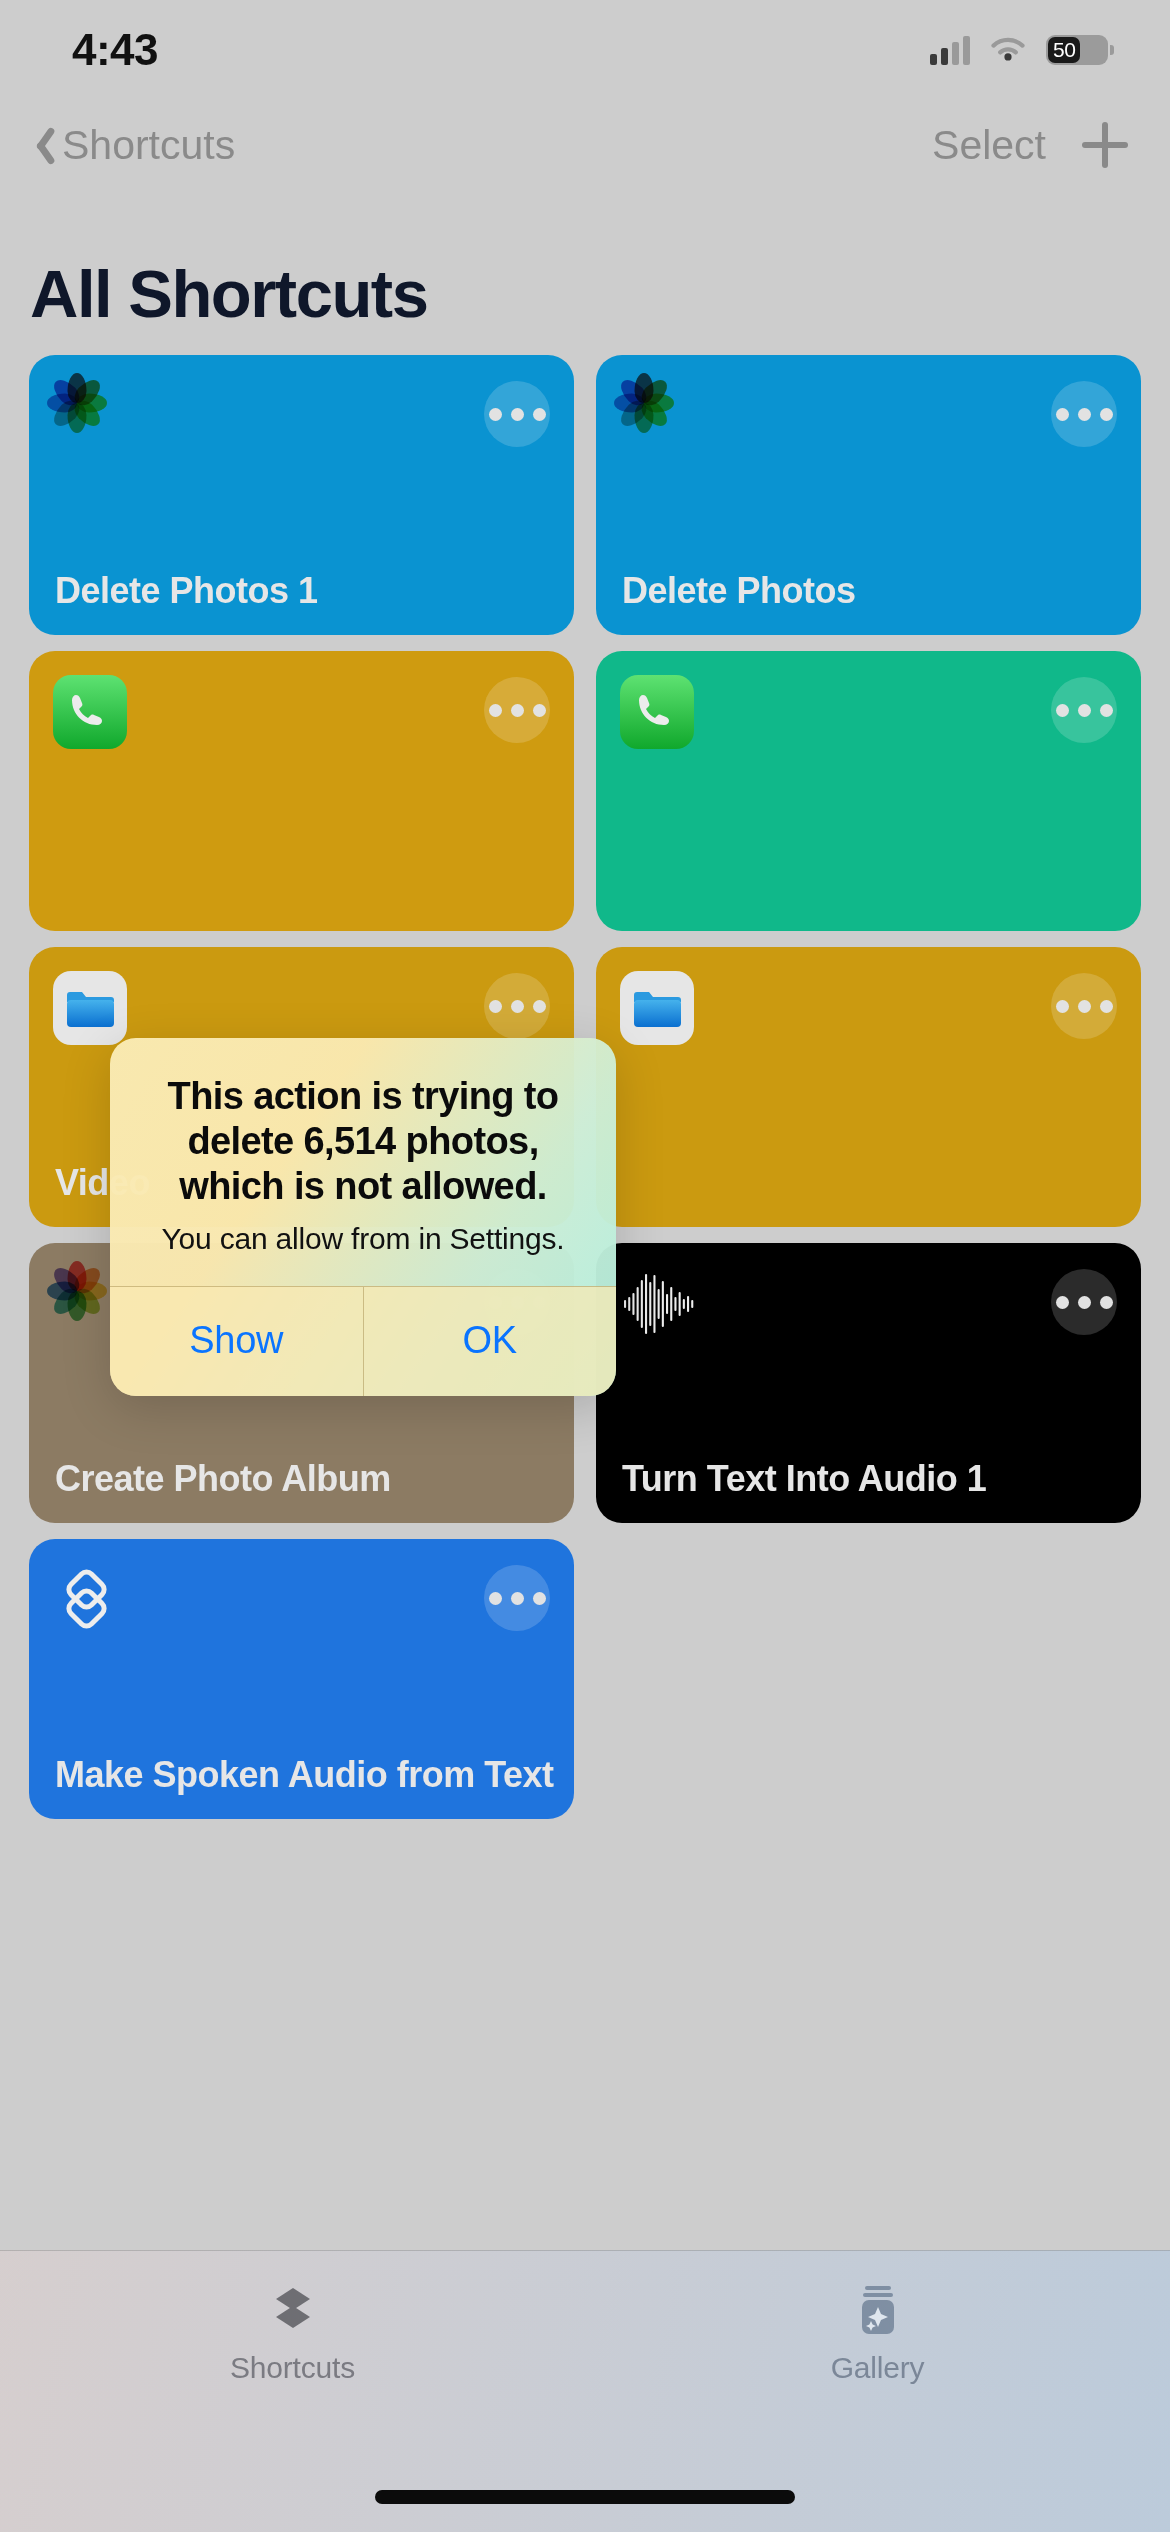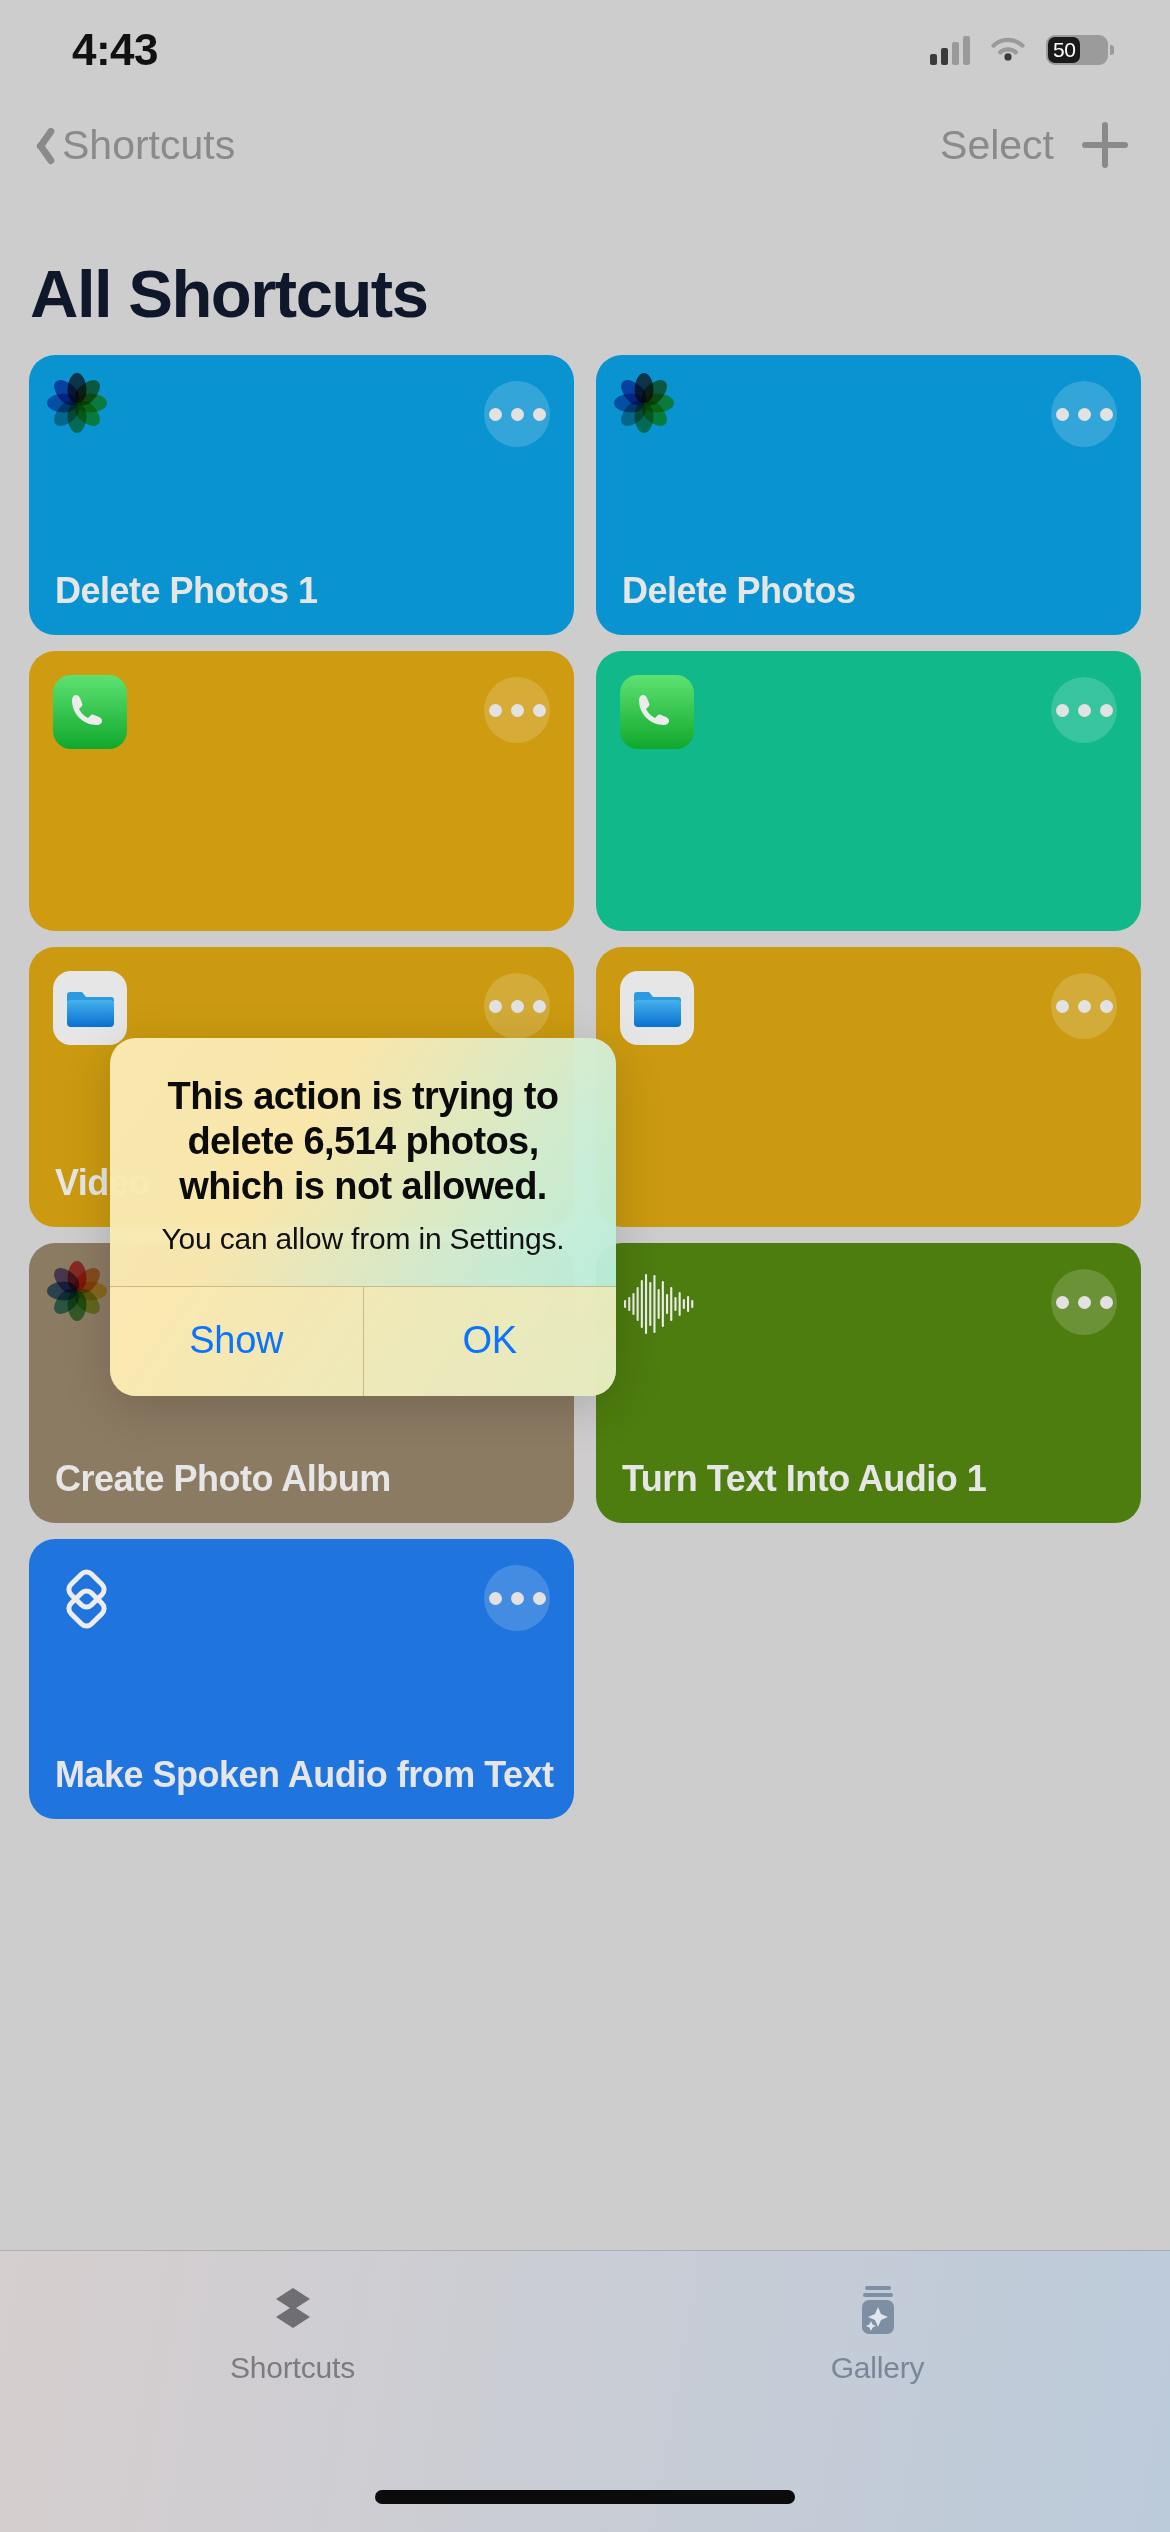--- a/index.html
+++ b/index.html
@@ -51,21 +51,21 @@
   }
   .nav-back{ display:flex; align-items:center; gap:10px; cursor:pointer; }
   .chev{ width:26px; height:44px; position:relative; }
   .chev::before,.chev::after{
     content:""; position:absolute; left:9px; width:7px; height:25px;
     background:#8a8a8a; border-radius:4px;
   }
   .chev::before{ top:1px; transform:rotate(35deg); transform-origin: bottom center;}
   .chev::after{ top:20px; transform:rotate(-35deg); transform-origin: top center;}
   .nav-back-label{ font-size:41px; color:#8a8a8a; }
-  .nav-right{ display:flex; align-items:center; gap:28px; }
+  .nav-right{ display:flex; align-items:center; gap:36px; }
   .nav-select{ font-size:41px; color:#8a8a8a; cursor:pointer; }
   .nav-plus{ width:46px; height:46px; position:relative; cursor:pointer; }
   .nav-plus::before,.nav-plus::after{
     content:""; position:absolute; background:#8a8a8a; border-radius:3px;
   }
   .nav-plus::before{ left:0; top:20px; width:46px; height:6px; }
   .nav-plus::after{ top:0; left:20px; width:6px; height:46px; }
 
   
   .page-title{
@@ -280,21 +280,21 @@
         <span></span>
         <span></span>
       </div>
       <div class="card-label"></div>
     </div>
     <div class="card" style="background: rgb(140, 123, 99);"><span class="card-icon ic-photos"><i class="pet" style="background: rgb(239, 75, 71); transform: translate(-50%, -100%) rotate(0deg); mix-blend-mode: multiply;"></i><i class="pet" style="background: rgb(240, 144, 59); transform: translate(-50%, -100%) rotate(45deg); mix-blend-mode: multiply;"></i><i class="pet" style="background: rgb(244, 207, 60); transform: translate(-50%, -100%) rotate(90deg); mix-blend-mode: multiply;"></i><i class="pet" style="background: rgb(167, 207, 63); transform: translate(-50%, -100%) rotate(135deg); mix-blend-mode: multiply;"></i><i class="pet" style="background: rgb(79, 178, 90); transform: translate(-50%, -100%) rotate(180deg); mix-blend-mode: multiply;"></i><i class="pet" style="background: rgb(63, 169, 160); transform: translate(-50%, -100%) rotate(225deg); mix-blend-mode: multiply;"></i><i class="pet" style="background: rgb(63, 127, 196); transform: translate(-50%, -100%) rotate(270deg); mix-blend-mode: multiply;"></i><i class="pet" style="background: rgb(123, 99, 192); transform: translate(-50%, -100%) rotate(315deg); mix-blend-mode: multiply;"></i></span><div class="card-dots">
         <span></span>
         <span></span>
         <span></span>
       </div><div class="card-label">Create Photo Album</div></div>
-    <div class="card" style="background: #4d7c0f;">
+    <div class="card" style="background: #000000;">
       <span class="card-icon ic-wave">
         <svg width="74" height="74" viewBox="0 0 74 74">
           <rect x="4" y="33" width="2.1" height="8" rx="1" fill="#ededed"></rect>
           <rect x="8.2" y="30" width="2.1" height="14" rx="1" fill="#ededed"></rect>
           <rect x="12.4" y="26" width="2.1" height="22" rx="1" fill="#ededed"></rect>
           <rect x="16.6" y="20" width="2.1" height="34" rx="1" fill="#ededed"></rect>
           <rect x="20.8" y="13" width="2.1" height="48" rx="1" fill="#ededed"></rect>
           <rect x="25" y="7" width="2.1" height="60" rx="1" fill="#ededed"></rect>
           <rect x="29.200000000000003" y="15" width="2.1" height="44" rx="1" fill="#ededed"></rect>
           <rect x="33.400000000000006" y="8" width="2.1" height="58" rx="1" fill="#ededed"></rect>

